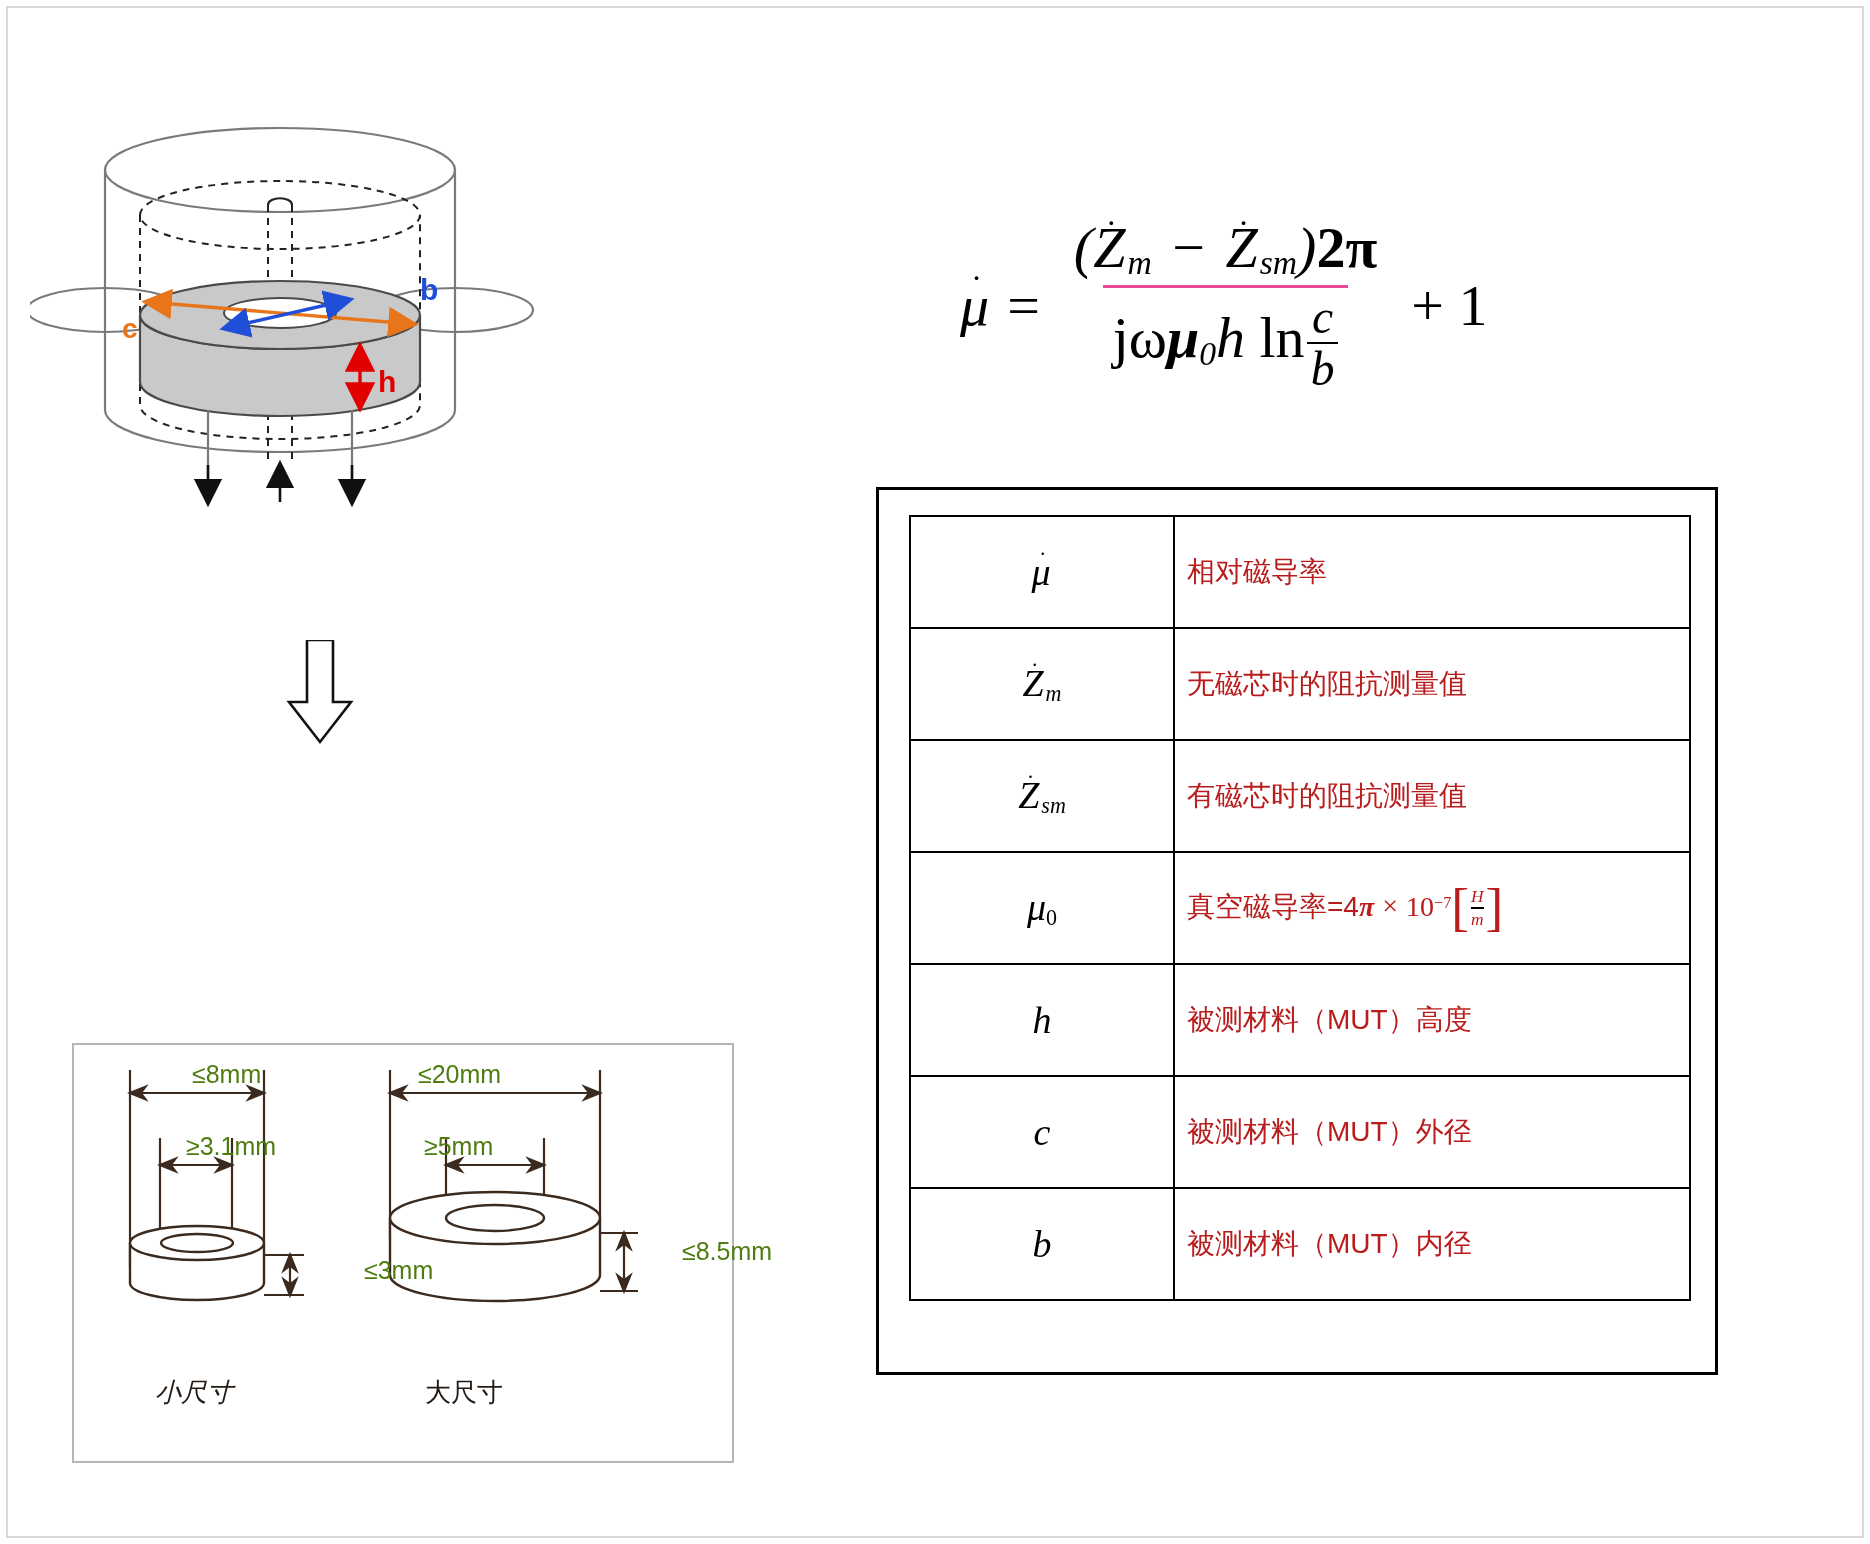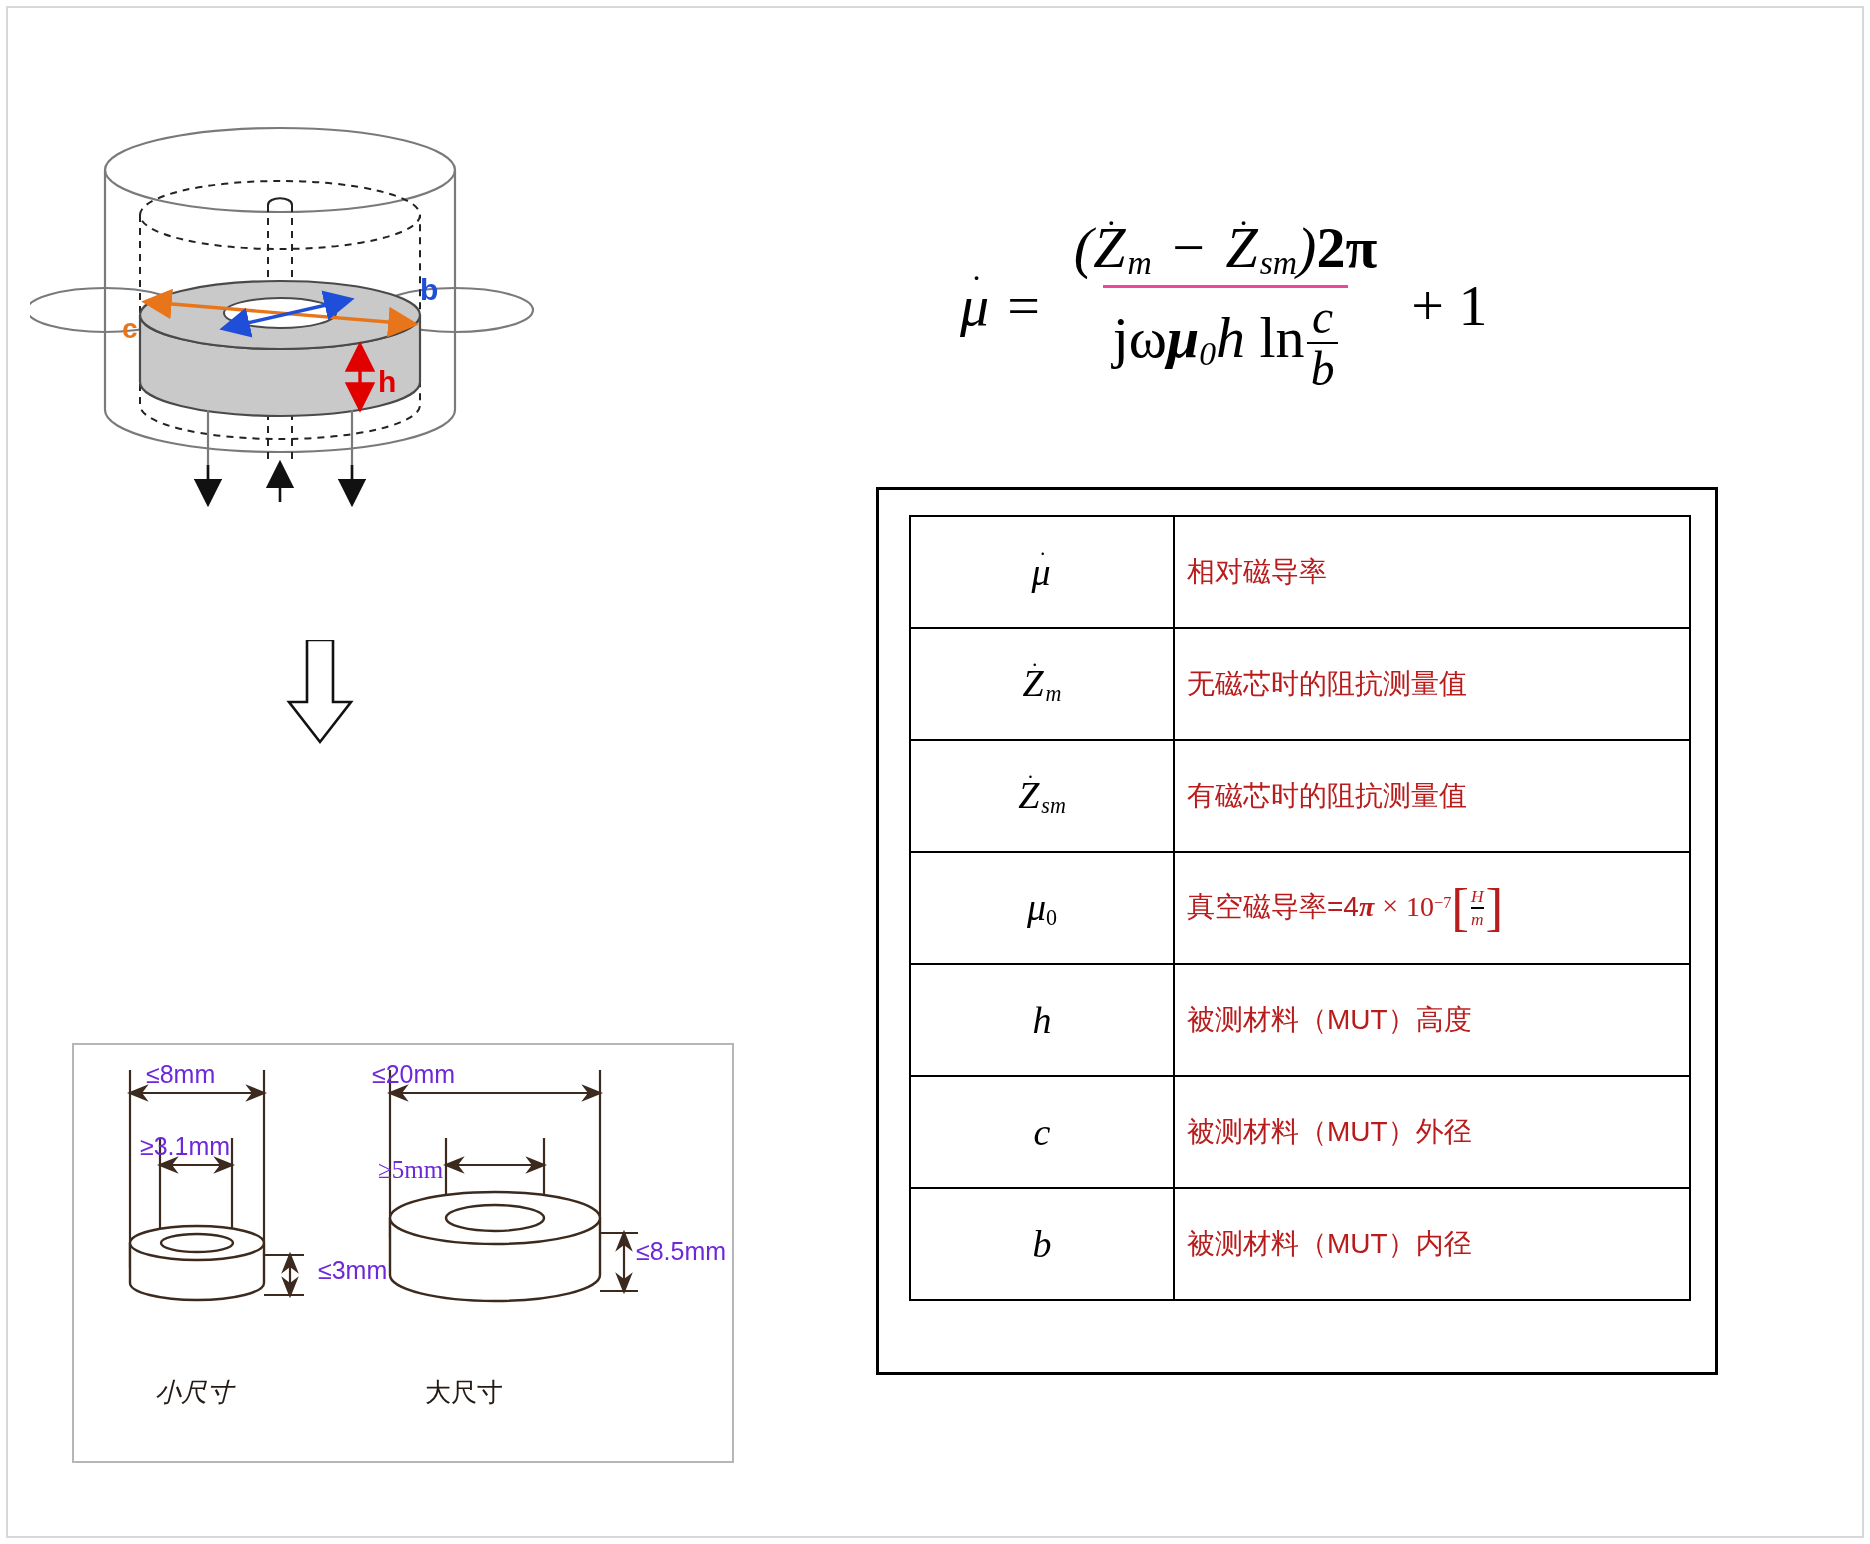--- a/index.html
+++ b/index.html
@@ -73,23 +73,24 @@
     font-size: 26px;
     color: #231a14;
     white-space: nowrap;
   }
   .cap-small { left: 155px; top: 1375px; font-style: italic; }
   .cap-large { left: 425px; top: 1375px; }
 
   .dim-label {
     position: absolute;
     font-size: 25px;
-    color: #6d28d9;
+    color: #4d7c0f;
     white-space: nowrap;
     font-family: "Liberation Sans", "DejaVu Sans", sans-serif;
+    margin-left: 46px;
   }
 
   
   .formula {
     position: absolute;
     left: 960px; top: 218px;
     font-family: "Liberation Serif", "DejaVu Serif", serif;
     font-size: 58px;
     color: #000;
     display: flex;
@@ -344,21 +345,21 @@
       <line x1="528" y1="248" x2="566" y2="248"></line>
       <line x1="552" y1="190" x2="552" y2="248" marker-start="url(#dimL)" marker-end="url(#dimR)"></line>
     </g>
   </svg>
 
   <span class="dim-label" style="left:146px; top:1060px;">≤8mm</span>
   <span class="dim-label" style="left:140px; top:1132px;">≥3.1mm</span>
   <span class="dim-label" style="left:318px; top:1256px;">≤3mm</span>
 
   <span class="dim-label" style="left:372px; top:1060px;">≤20mm</span>
-  <span class="dim-label" style="left:378px; top:1156px;font-family:Liberation Serif, serif;">≥5mm</span>
+  <span class="dim-label" style="left:378px; top:1132px;">≥5mm</span>
   <span class="dim-label" style="left:636px; top:1237px;">≤8.5mm</span>
 
   <span class="size-caption cap-small">小尺寸</span>
   <span class="size-caption cap-large">大尺寸</span>
 
   <div class="formula">
     <span class="mu-dot">
       <span class="dotacc">·</span>μ
     </span>
     <span style="padding:0 16px;">=</span>

